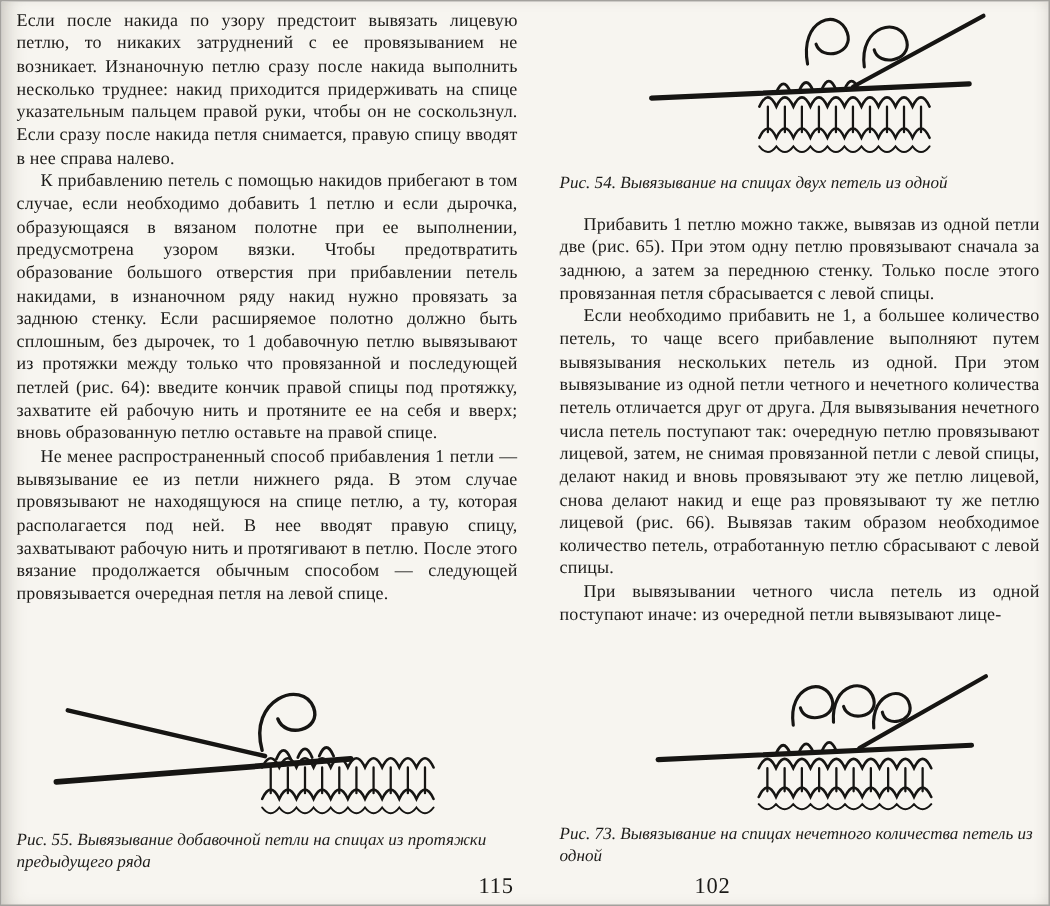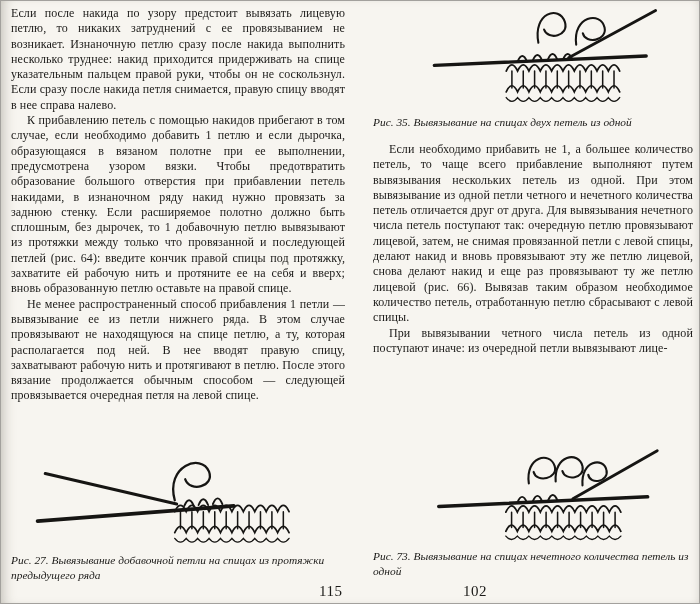--- a/index.html
+++ b/index.html
@@ -91,21 +91,21 @@
 
           <path d="M150,70 q6,-13 12,0 q6,-13 12,0 q6,-13 12,0 q6,-13 12,0 q6,-13 12,0 q6,-13 12,0 q6,-13 12,0 q6,-13 12,0 q6,-13 12,0 q6,-13 12,0" stroke-width="1.8"></path>
 
           <path d="M156,70 v18 M168,70 v18 M180,70 v18 M192,70 v18 M204,70 v18 M216,70 v18 M228,70 v18 M240,70 v18 M252,70 v18 M264,70 v18" stroke-width="1.6"></path>
 
           <path d="M150,92 q6,-13 12,0 q6,-13 12,0 q6,-13 12,0 q6,-13 12,0 q6,-13 12,0 q6,-13 12,0 q6,-13 12,0 q6,-13 12,0 q6,-13 12,0 q6,-13 12,0" stroke-width="1.8"></path>
 
           <path d="M150,98 q6,8 12,0 q6,8 12,0 q6,8 12,0 q6,8 12,0 q6,8 12,0 q6,8 12,0 q6,8 12,0 q6,8 12,0 q6,8 12,0 q6,8 12,0" stroke-width="1.4"></path>
         </g>
       </svg>
-      <figcaption>Рис. 27. Вывязывание добавочной петли на спицах из протяжки предыдущего ряда</figcaption>
+      <figcaption>Рис. 55. Вывязывание добавочной петли на спицах из протяжки предыдущего ряда</figcaption>
     </figure>
 
     <div class="pagenum pagenum-left">115</div>
   </div>
 
   <div class="page page-right">
 
     <figure class="fig-65">
       <svg viewBox="0 0 250 110" width="240" height="104">
         <g class="ink">
@@ -118,24 +118,25 @@
           <path d="M8,66 L232,56" stroke-width="3.6"></path>
 
           <path d="M96,62 q5,-12 10,0 M112,61 q5,-12 10,0 M128,60 q5,-12 10,0 M144,60 q5,-12 10,0" stroke-width="2"></path>
 
           <path d="M84,72 q6,-13 12,0 q6,-13 12,0 q6,-13 12,0 q6,-13 12,0 q6,-13 12,0 q6,-13 12,0 q6,-13 12,0 q6,-13 12,0 q6,-13 12,0 q6,-13 12,0" stroke-width="1.8"></path>
           <path d="M90,72 v18 M102,72 v18 M114,72 v18 M126,72 v18 M138,72 v18 M150,72 v18 M162,72 v18 M174,72 v18 M186,72 v18 M198,72 v18" stroke-width="1.6"></path>
           <path d="M84,94 q6,-13 12,0 q6,-13 12,0 q6,-13 12,0 q6,-13 12,0 q6,-13 12,0 q6,-13 12,0 q6,-13 12,0 q6,-13 12,0 q6,-13 12,0 q6,-13 12,0" stroke-width="1.8"></path>
           <path d="M84,100 q6,8 12,0 q6,8 12,0 q6,8 12,0 q6,8 12,0 q6,8 12,0 q6,8 12,0 q6,8 12,0 q6,8 12,0 q6,8 12,0 q6,8 12,0" stroke-width="1.4"></path>
         </g>
       </svg>
-      <figcaption>Рис. 35. Вывязывание на спицах двух петель из одной</figcaption>
+      <figcaption>Рис. 54. Вывязывание на спицах двух петель из одной</figcaption>
     </figure>
 
     <div class="textcol">
+      <p class="para">Прибавить 1 петлю можно также, вывязав из одной петли две (рис. 65). При этом одну петлю провязывают сначала за заднюю, а затем за переднюю стенку. Только после этого провязанная петля сбрасывается с левой спицы.</p>
       <p class="para">Если необходимо прибавить не 1, а большее количество петель, то чаще всего прибавление выполняют путем вывязывания нескольких петель из одной. При этом вывязывание из одной петли четного и нечетного количества петель отличается друг от друга. Для вывязывания нечетного числа петель поступают так: очередную петлю провязывают лицевой, затем, не снимая провязанной петли с левой спицы, делают накид и вновь провязывают эту же петлю лицевой, снова делают накид и еще раз провязывают ту же петлю лицевой (рис. 66). Вывязав таким образом необходимое количество петель, отработанную петлю сбрасывают с левой спицы.</p>
       <p class="para">При вывязывании четного числа петель из одной поступают иначе: из очередной петли вывязывают лице-</p>
     </div>
 
     <figure class="fig-66">
       <svg viewBox="0 0 240 100" width="230" height="96">
         <g class="ink">
 
           <path d="M100,40 C96,12 122,6 127,22 C131,35 108,40 105,28" stroke-width="2.2"></path>
           <path d="M128,38 C126,10 152,6 156,22 C159,35 138,38 135,27" stroke-width="2.2"></path>

